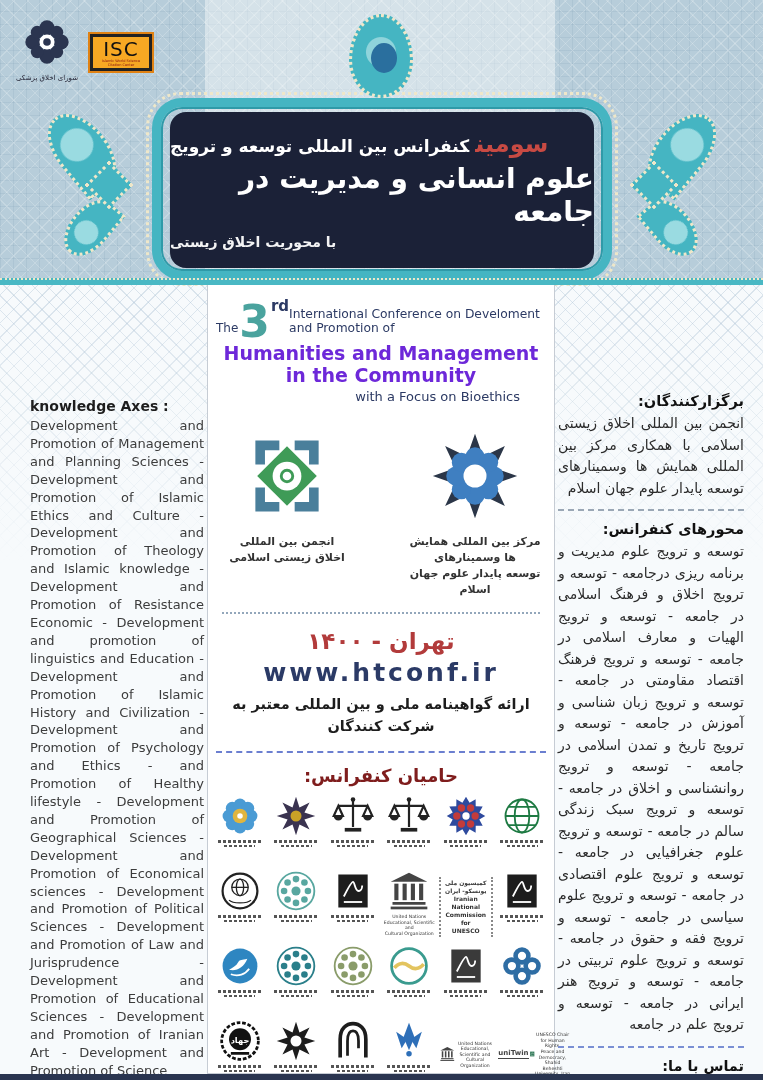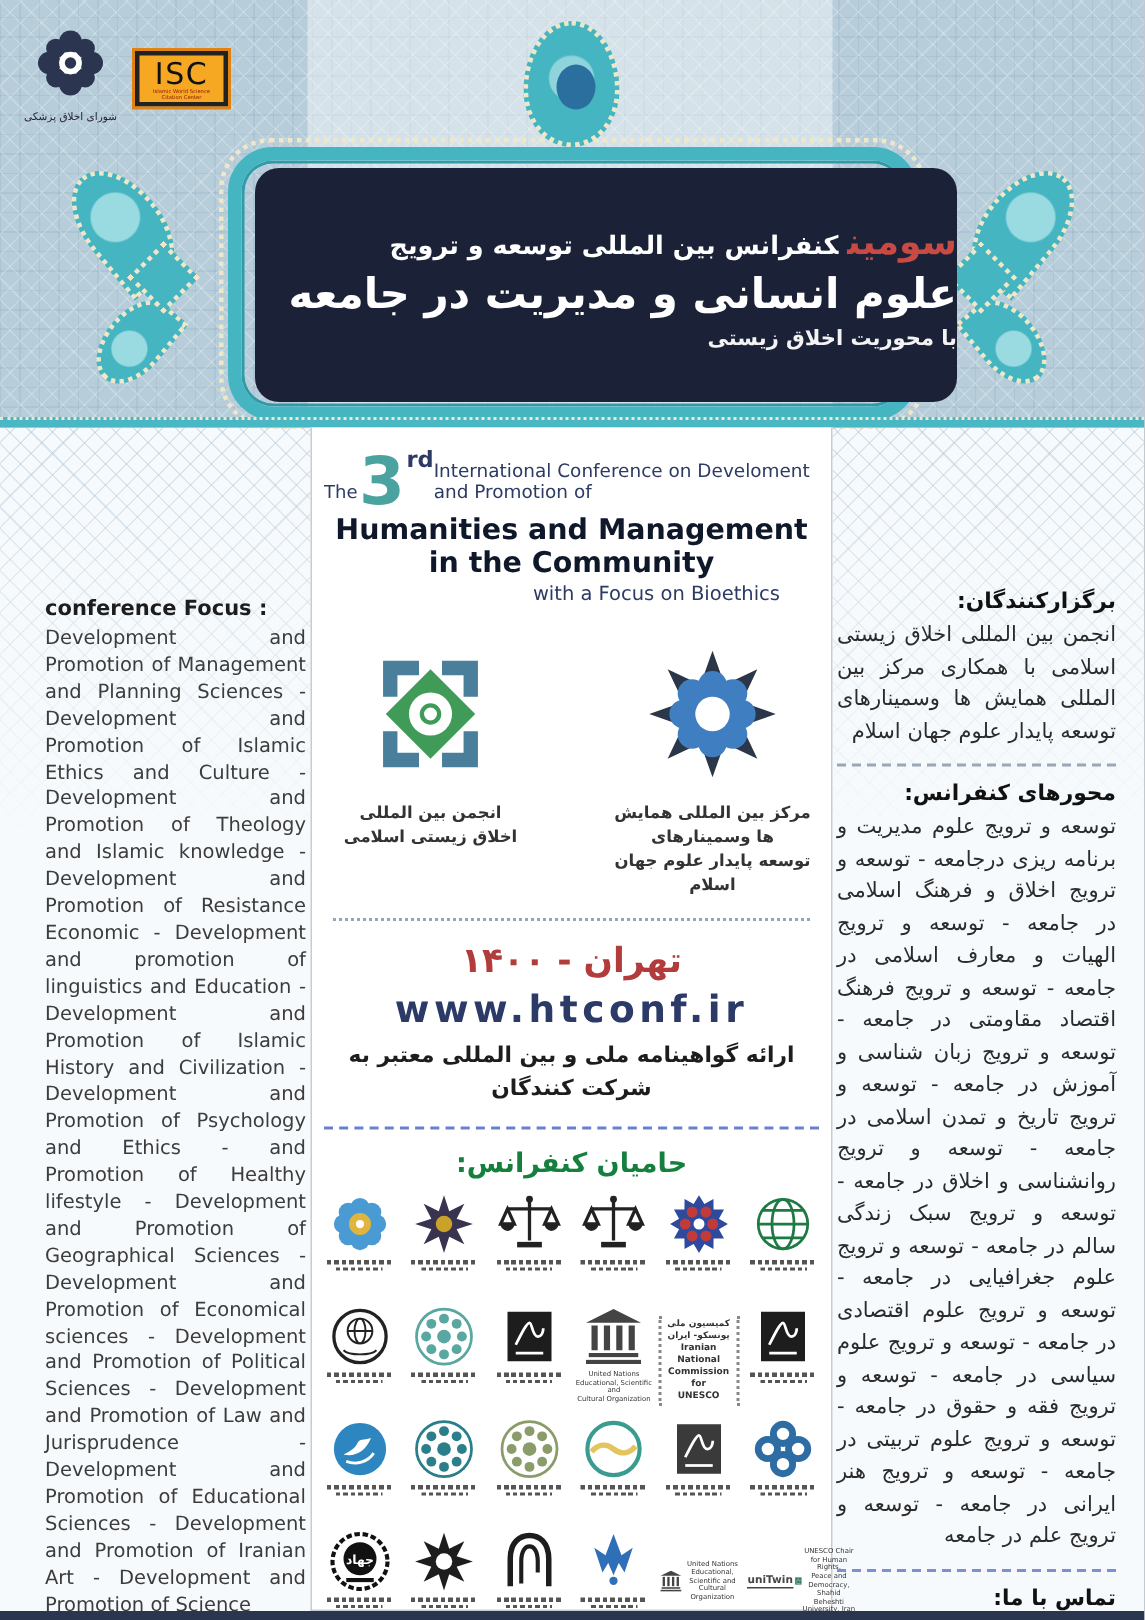--- a/index.html
+++ b/index.html
@@ -34,22 +34,22 @@
   .medallion .core{position:absolute;left:19px;top:26px;width:26px;height:30px;background:#2a6f9e;border-radius:50%;}
   .side-diamond{position:absolute;width:34px;height:34px;background:#45b5c2;border:3px dotted #efe7c9;transform:rotate(45deg);}
   .sd-l{left:92px;top:168px}.sd-r{left:637px;top:168px}
   .paisley{position:absolute;width:52px;height:86px;background:radial-gradient(circle at 50% 40%, #9adbe1 0 30%, #45b5c2 32% 100%);border:3px dotted #efe7c9;border-radius:50% 50% 50% 0;}
   .p-l1{left:56px;top:108px;transform:rotate(-40deg)}
   .p-l2{left:70px;top:196px;transform:rotate(220deg);width:40px;height:64px}
   .p-r1{left:656px;top:108px;transform:rotate(40deg);border-radius:50% 50% 0 50%}
   .p-r2{left:652px;top:196px;transform:rotate(140deg);width:40px;height:64px;border-radius:50% 50% 0 50%}
 
   
-  .banner{position:absolute;left:170px;top:112px;width:468px;height:156px;background:#1b2137;border-radius:16px;
-    display:flex;flex-direction:column;align-items:flex-start;justify-content:center;direction:rtl;color:#fff;}
+  .banner{position:absolute;left:170px;top:112px;width:424px;height:156px;background:#1b2137;border-radius:16px;
+    display:flex;flex-direction:column;align-items:flex-end;justify-content:center;direction:rtl;color:#fff;}
   .banner .l1{font-size:17px;font-weight:bold;letter-spacing:.5px}
   .banner .l1 .red{color:#c84a43;font-size:24px;font-weight:bold;margin-left:6px}
   .banner .l2{font-size:28px;font-weight:bold;margin-top:4px}
   .banner .l3{font-size:14px;font-weight:bold;margin-top:6px;opacity:.95}
 
   
   .tl-logos{position:absolute;left:14px;top:16px;width:150px;display:flex;gap:10px;align-items:flex-start;}
   .sbu-ethics{width:66px;text-align:center;color:#223;}
   .sbu-ethics .cap{font-size:7px;direction:rtl;margin-top:2px;color:#223}
   .isc-box{margin-top:18px;width:62px;background:#f7a823;border:3px solid #222;outline:2px solid #e08214;text-align:center;padding:2px 2px 1px;}
@@ -61,34 +61,34 @@
 
   
   .card{position:absolute;left:207px;top:285px;width:348px;height:789px;background:#fff;border:1px solid #c6ccd4;border-top:none;
     display:flex;flex-direction:column;align-items:center;}
   .title-blk{margin-top:20px;width:330px;color:#2c3a64;}
   .title-top{display:flex;align-items:flex-end;justify-content:center;}
   .t-the{font-size:12px;margin-bottom:4px}
   .t-num{font-size:44px;line-height:34px;font-weight:bold;color:#4aa39e;margin:0 1px;}
   .t-ord{font-size:15px;font-weight:bold;align-self:flex-start;margin-top:-8px}
   .t-l1{font-size:12.3px;margin-bottom:4px}
-  .t-l2{font-size:19px;font-weight:bold;text-align:center;color:#0f172a;margin-top:3px}
+  .t-l2{font-size:19px;font-weight:bold;text-align:center;color:#6d28d9;margin-top:3px}
   .t-l3{font-size:13px;text-align:right;padding-right:26px;margin-top:3px}
 
   .org-logos{display:flex;gap:48px;margin-top:26px;align-items:flex-start;}
   .org{width:140px;text-align:center}
   .org .cap{font-size:11px;font-weight:bold;color:#333;direction:rtl;white-space:pre-line;line-height:16px;margin-top:8px}
 
   .dot-sep{width:318px;border-top:2px dotted #93a7bb;margin-top:14px}
   .dash-sep-blue{width:330px;border-top:2px dashed #6b7fd0;margin-top:14px}
 
   .city{font-size:23px;font-weight:bold;color:#b23b3b;direction:rtl;margin-top:14px}
   .site{font-size:25px;font-weight:bold;color:#2b3a66;letter-spacing:3px;margin-top:4px}
   .cert{font-size:14.5px;font-weight:bold;color:#1d1d1d;direction:rtl;text-align:center;white-space:pre-line;line-height:22px;margin-top:6px}
-  .sp-title{font-size:18px;font-weight:bold;color:#15803d;direction:rtl;margin-top:12px}
+  .sp-title{font-size:18px;font-weight:bold;color:#7f1d1d;direction:rtl;margin-top:12px}
 
   .grid{width:336px;margin-top:8px;display:grid;grid-template-columns:repeat(6,1fr);column-gap:3px;row-gap:5px;}
   .cell{display:flex;flex-direction:column;align-items:center;justify-content:flex-start;min-height:70px;}
   .cell.span2{grid-column:span 2;flex-direction:row;gap:4px;align-items:center}
   .squig{height:2.5px;width:82%;margin-top:2px;background:repeating-linear-gradient(90deg,#555 0 3px,transparent 3px 5px);}
   .squig.s2{width:58%;margin-top:2px}
   .tinycap{font-size:4.6px;line-height:5.6px;color:#333;text-align:center;white-space:pre-line;margin-top:1px}
   .txtblk{font-size:6px;line-height:8px;font-weight:bold;color:#333;text-align:center;white-space:pre-line;direction:rtl;border-right:2px dotted #888;border-left:2px dotted #888;padding:2px 3px;margin-top:8px}
   .chair-sub{display:flex;flex-direction:row;align-items:center}
   .unitwin{font-size:7px;font-weight:bold;color:#444;border-bottom:1px solid #444;line-height:9px}
@@ -498,21 +498,21 @@
             </svg>
             <div class="tinycap">UNESCO Chair for Human Rights,
 Peace and Democracy,
 Shahid Beheshti University, Iran</div>
           </div>
         </div>
       </div>
   </div>
 
   <div class="left-col">
-    <h3>conference Focus :</h3>
+    <h3>knowledge Axes :</h3>
     <p>Development and Promotion of Management and Planning Sciences - Development and Promotion of Islamic Ethics and Culture - Development and Promotion of Theology and Islamic knowledge - Development and Promotion of Resistance Economic - Development and promotion of linguistics and Education - Development and Promotion of Islamic History and Civilization - Development and Promotion of Psychology and Ethics - and Promotion of Healthy lifestyle - Development and Promotion of Geographical Sciences - Development and Promotion of Economical sciences - Development and Promotion of Political Sciences - Development and Promotion of Law and Jurisprudence - Development and Promotion of Educational Sciences - Development and Promotion of Iranian Art - Development and Promotion of Science</p>
   </div>
 
   <div class="right-col">
     <h3>برگزارکنندگان:</h3>
     <p>انجمن بین المللی اخلاق زیستی اسلامی با همکاری مرکز بین المللی همایش ها وسمینارهای توسعه پایدار علوم جهان اسلام</p>
     <div class="rc-sep"></div>
     <h3>محورهای کنفرانس:</h3>
     <p>توسعه و ترویج علوم مدیریت و برنامه ریزی درجامعه - توسعه و ترویج اخلاق و فرهنگ اسلامی در جامعه - توسعه و ترویج الهیات و معارف اسلامی در جامعه - توسعه و ترویج فرهنگ اقتصاد مقاومتی در جامعه - توسعه و ترویج زبان شناسی و آموزش در جامعه - توسعه و ترویج تاریخ و تمدن اسلامی در جامعه - توسعه و ترویج روانشناسی و اخلاق در جامعه - توسعه و ترویج سبک زندگی سالم در جامعه - توسعه و ترویج علوم جغرافیایی در جامعه - توسعه و ترویج علوم اقتصادی در جامعه - توسعه و ترویج علوم سیاسی در جامعه - توسعه و ترویج فقه و حقوق در جامعه - توسعه و ترویج علوم تربیتی در جامعه - توسعه و ترویج هنر ایرانی در جامعه - توسعه و ترویج علم در جامعه</p>
     <div class="rc-sep blue"></div>

